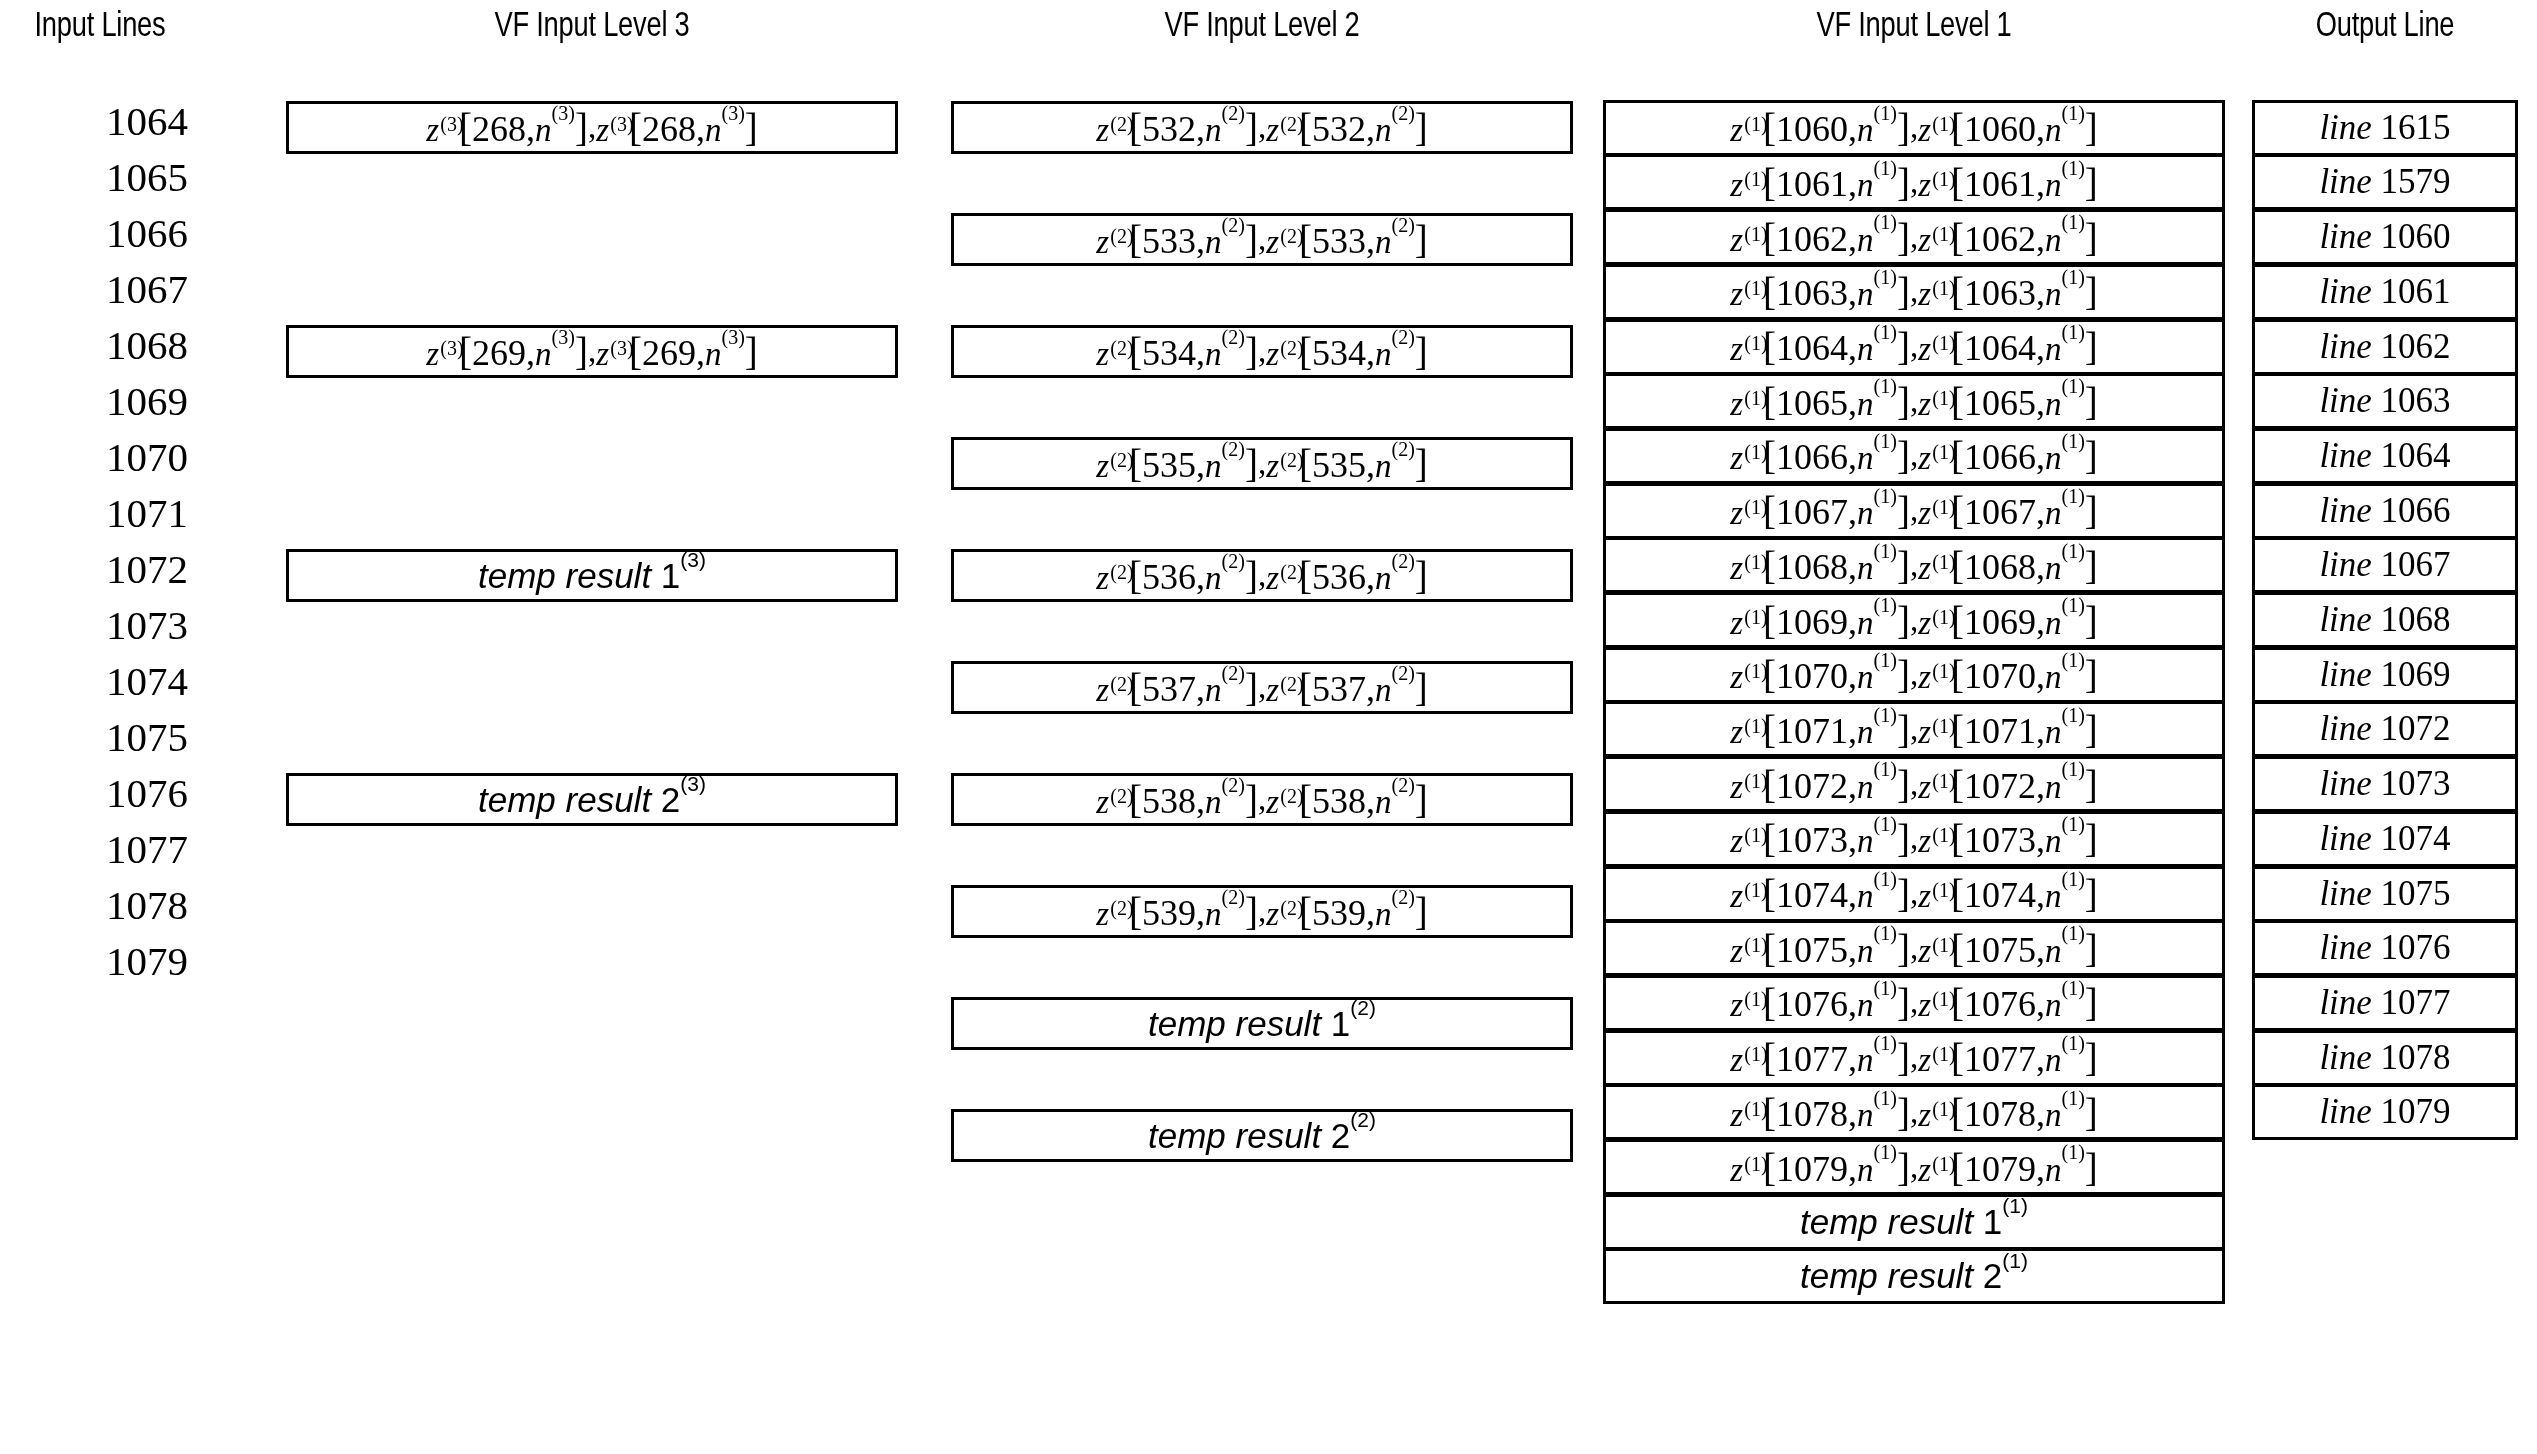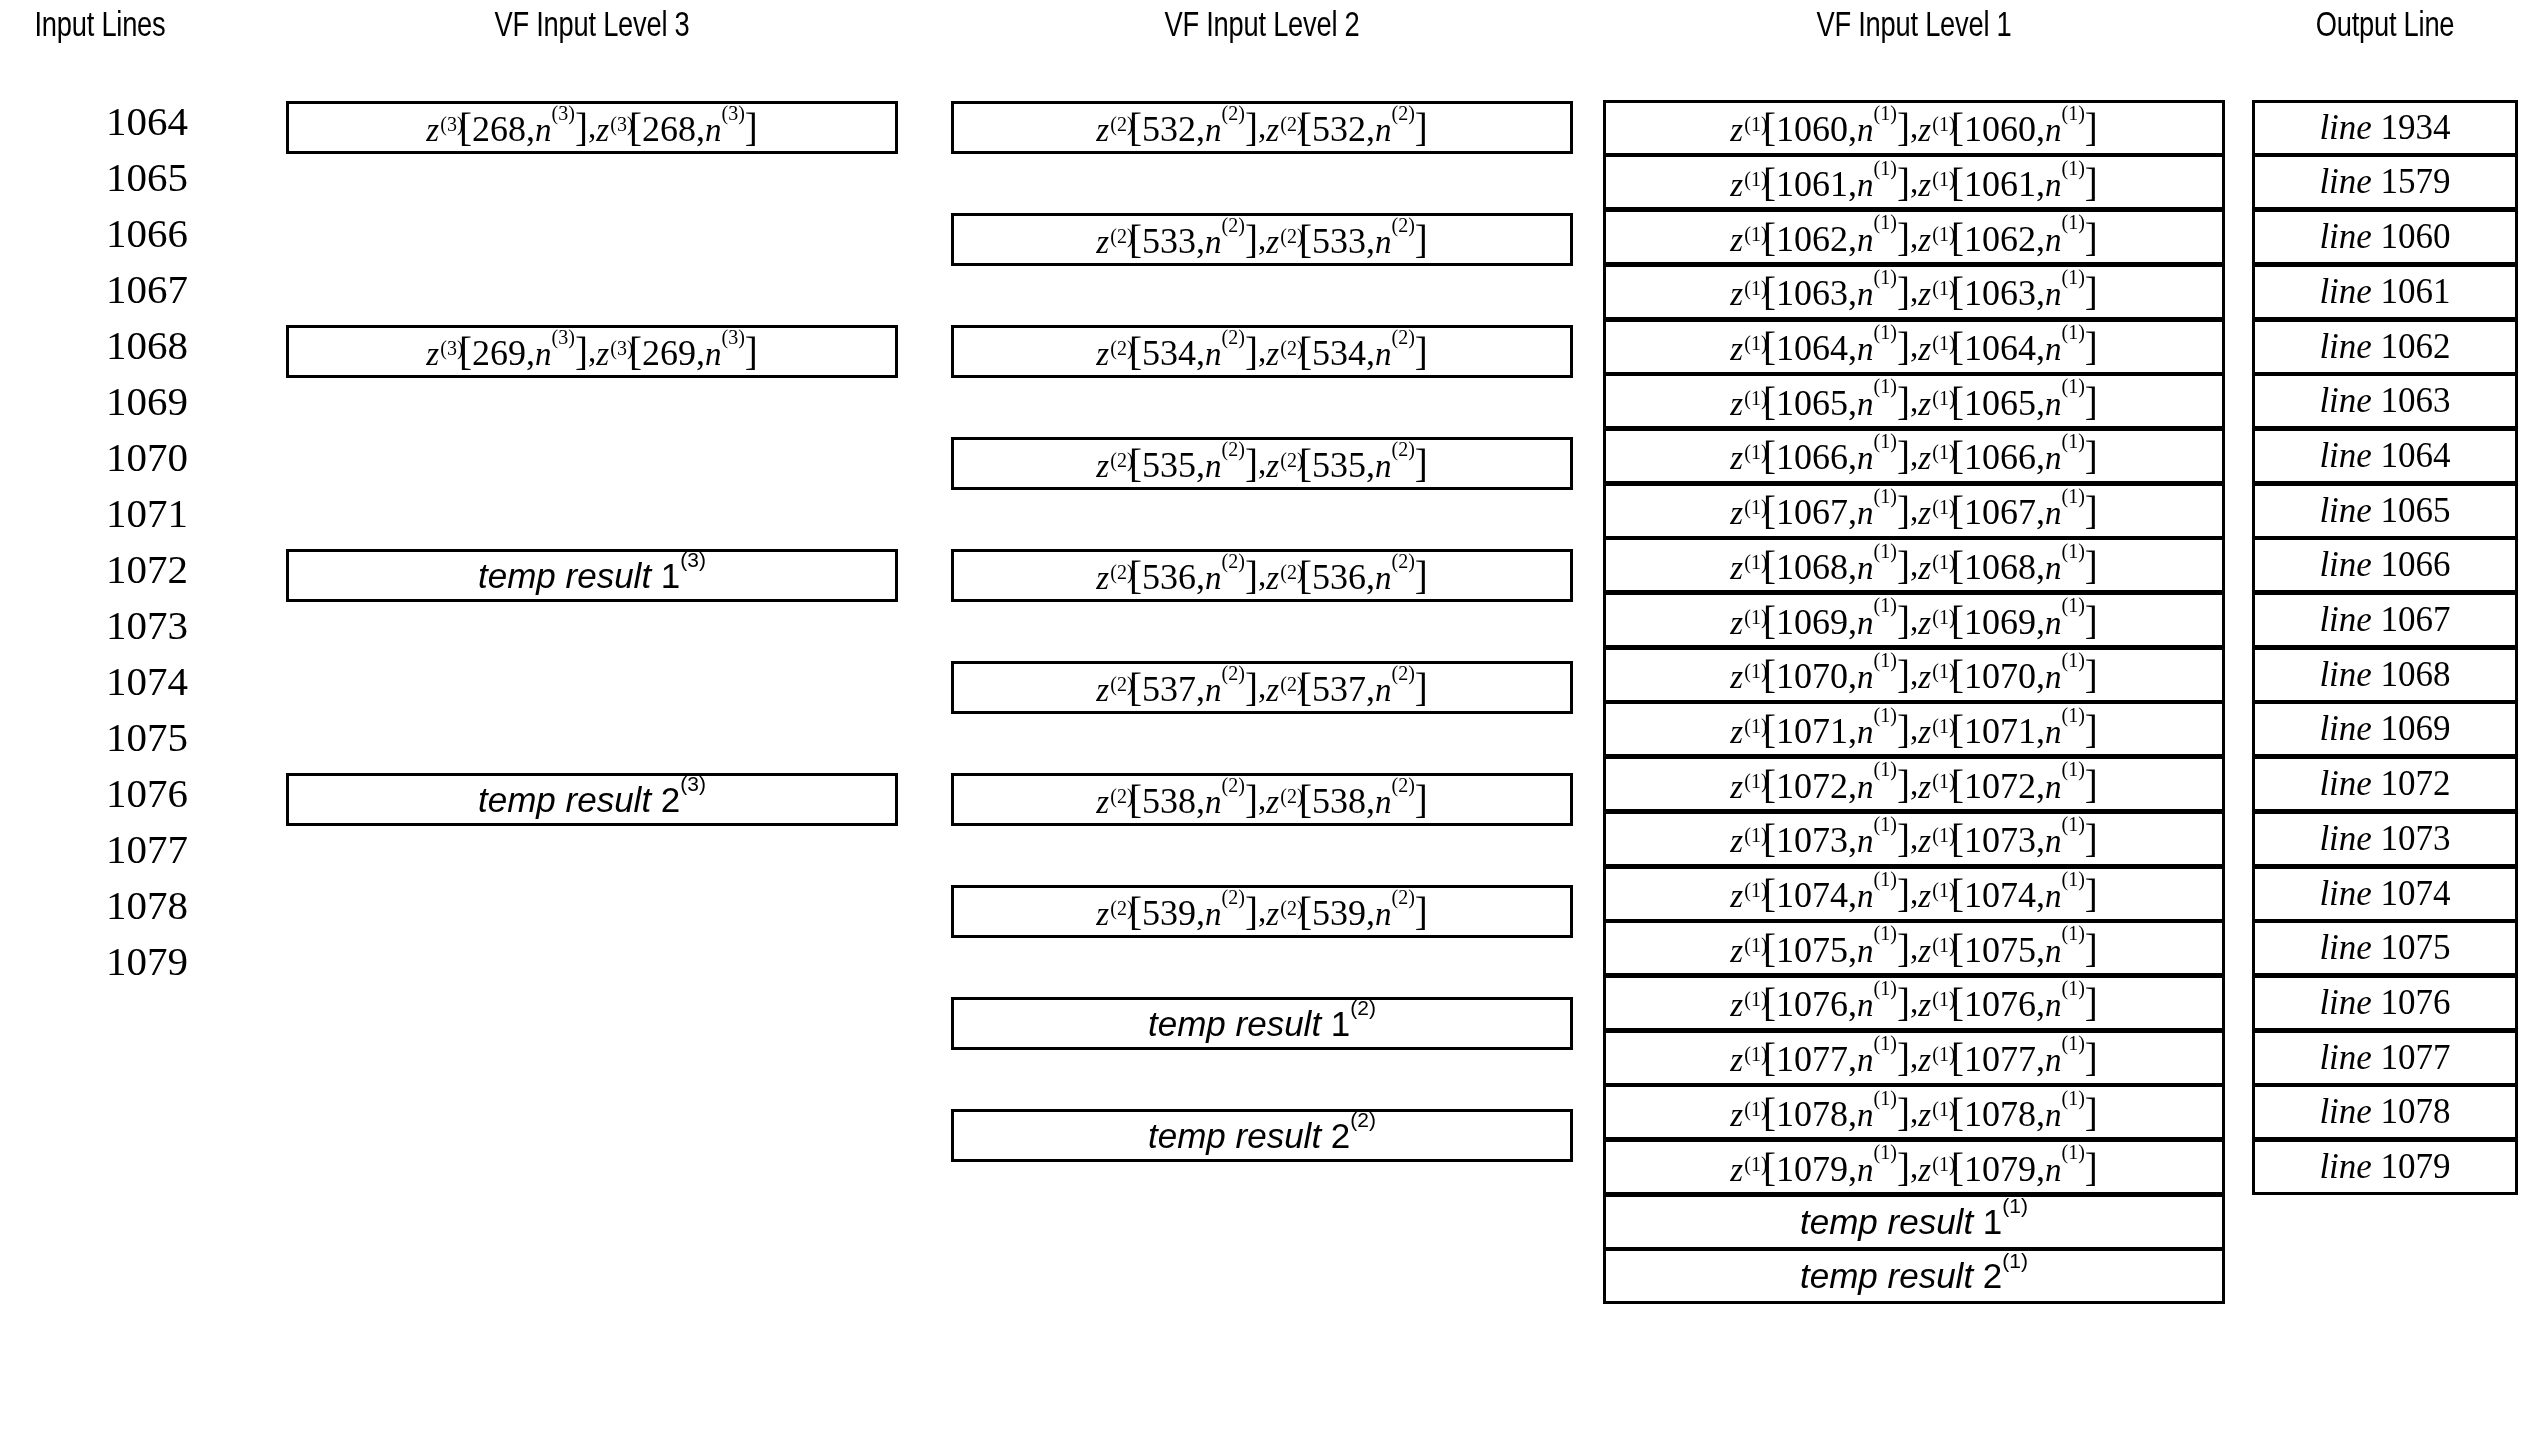--- a/index.html
+++ b/index.html
@@ -424,21 +424,21 @@
     <div class="slot">
       <div class="bx">
         <span class="temp">temp result <span class="tn">2</span><span class="ts">(1)</span></span>
       </div>
     </div>
   </div>
 
 <div class="col" id="col-out">
     <div class="slot">
       <div class="bx">
-        <span class="lineout"><span class="lw">line</span>&nbsp;<span class="ln">1934</span></span>
+        <span class="lineout"><span class="lw">line</span>&nbsp;<span class="ln">1615</span></span>
       </div>
     </div>
     <div class="slot">
       <div class="bx">
         <span class="lineout"><span class="lw">line</span>&nbsp;<span class="ln">1579</span></span>
       </div>
     </div>
     <div class="slot">
       <div class="bx">
         <span class="lineout"><span class="lw">line</span>&nbsp;<span class="ln">1060</span></span>
@@ -459,25 +459,20 @@
         <span class="lineout"><span class="lw">line</span>&nbsp;<span class="ln">1063</span></span>
       </div>
     </div>
     <div class="slot">
       <div class="bx">
         <span class="lineout"><span class="lw">line</span>&nbsp;<span class="ln">1064</span></span>
       </div>
     </div>
     <div class="slot">
       <div class="bx">
-        <span class="lineout"><span class="lw">line</span>&nbsp;<span class="ln">1065</span></span>
-      </div>
-    </div>
-    <div class="slot">
-      <div class="bx">
         <span class="lineout"><span class="lw">line</span>&nbsp;<span class="ln">1066</span></span>
       </div>
     </div>
     <div class="slot">
       <div class="bx">
         <span class="lineout"><span class="lw">line</span>&nbsp;<span class="ln">1067</span></span>
       </div>
     </div>
     <div class="slot">
       <div class="bx">

